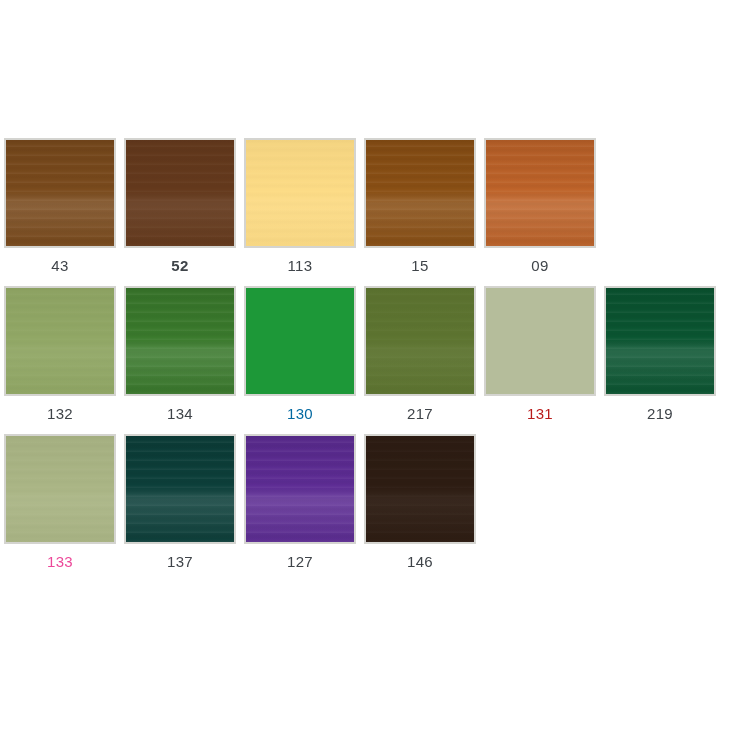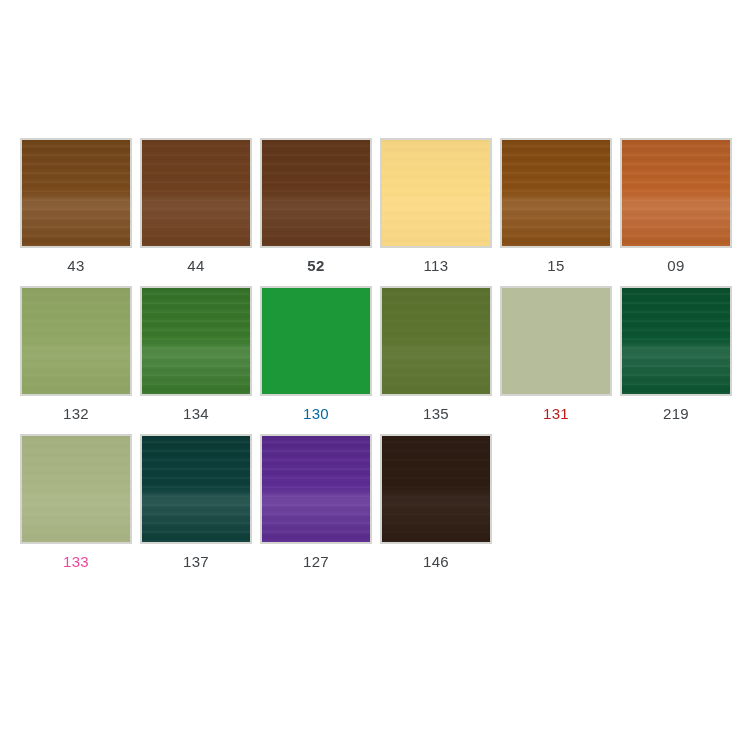--- a/index.html
+++ b/index.html
@@ -12,21 +12,20 @@
     background: #ffffff;
     font-family: "Liberation Sans", sans-serif;
     overflow: hidden;
   }
 
   #palette-board {
     position: relative;
     width: 612px;
     height: 750px;
     box-sizing: border-box;
-    margin-left: 16px;
   }
 
   .swatch-rows {
     position: absolute;
     top: 138px;
     left: 0;
     width: 750px;
   }
 
   .swatch-row {
@@ -74,26 +73,20 @@
 <div id="palette-board">
   <div class="swatch-rows">
       <div class="swatch-row">
         <div class="swatch-cell">
           <div class="swatch-chip" style="background: rgb(122, 74, 28); border-color: rgb(212, 212, 208);">
             <div class="grain" style="background-image: repeating-linear-gradient(0deg, rgba(255, 255, 255, 0.06) 0px, rgba(255, 255, 255, 0) 3px, rgba(0, 0, 0, 0.035) 6px, rgba(255, 255, 255, 0) 9px), linear-gradient(rgba(0, 0, 0, 0.08) 0%, rgba(0, 0, 0, 0) 48%, rgba(255, 255, 255, 0.13) 60%, rgba(0, 0, 0, 0.05) 100%);"></div>
           </div>
           <div class="swatch-label" style="color: rgb(63, 68, 73);">43</div>
         </div>
         <div class="swatch-cell">
-          <div class="swatch-chip" style="background: rgb(111, 64, 32); border-color: rgb(212, 212, 208);">
-            <div class="grain" style="background-image: repeating-linear-gradient(0deg, rgba(255, 255, 255, 0.035) 0px, rgba(255, 255, 255, 0) 3px, rgba(0, 0, 0, 0.02) 6px, rgba(255, 255, 255, 0) 9px), linear-gradient(rgba(0, 0, 0, 0.047) 0%, rgba(0, 0, 0, 0) 48%, rgba(255, 255, 255, 0.08) 60%, rgba(0, 0, 0, 0.03) 100%);"></div>
-          </div>
-          <div class="swatch-label" style="color: rgb(63, 68, 73);">44</div>
-        </div>
-        <div class="swatch-cell">
           <div class="swatch-chip" style="background: rgb(100, 57, 28); border-color: rgb(212, 212, 208);">
             <div class="grain" style="background-image: repeating-linear-gradient(0deg, rgba(255, 255, 255, 0.035) 0px, rgba(255, 255, 255, 0) 3px, rgba(0, 0, 0, 0.02) 6px, rgba(255, 255, 255, 0) 9px), linear-gradient(rgba(0, 0, 0, 0.047) 0%, rgba(0, 0, 0, 0) 48%, rgba(255, 255, 255, 0.08) 60%, rgba(0, 0, 0, 0.03) 100%);"></div>
           </div>
           <div class="swatch-label" style="color: rgb(63, 68, 73); font-weight: bold;">52</div>
         </div>
         <div class="swatch-cell">
           <div class="swatch-chip" style="background: rgb(252, 219, 133); border-color: rgb(212, 212, 208);">
             <div class="grain" style="background-image: repeating-linear-gradient(0deg, rgba(255, 255, 255, 0.024) 0px, rgba(255, 255, 255, 0) 3px, rgba(0, 0, 0, 0.016) 6px, rgba(255, 255, 255, 0) 9px), linear-gradient(rgba(0, 0, 0, 0.03) 0%, rgba(0, 0, 0, 0) 48%, rgba(255, 255, 255, 0.05) 60%, rgba(0, 0, 0, 0.02) 100%);"></div>
           </div>
           <div class="swatch-label" style="color: rgb(63, 68, 73);">113</div>
@@ -127,21 +120,21 @@
         <div class="swatch-cell">
           <div class="swatch-chip" style="background: rgb(29, 152, 56); border-color: rgb(212, 212, 208);">
             <div class="grain"></div>
           </div>
           <div class="swatch-label" style="color: #0369a1;">130</div>
         </div>
         <div class="swatch-cell">
           <div class="swatch-chip" style="background: rgb(93, 116, 48); border-color: rgb(212, 212, 208);">
             <div class="grain" style="background-image: repeating-linear-gradient(0deg, rgba(255, 255, 255, 0.024) 0px, rgba(255, 255, 255, 0) 3px, rgba(0, 0, 0, 0.016) 6px, rgba(255, 255, 255, 0) 9px), linear-gradient(rgba(0, 0, 0, 0.03) 0%, rgba(0, 0, 0, 0) 48%, rgba(255, 255, 255, 0.05) 60%, rgba(0, 0, 0, 0.02) 100%);"></div>
           </div>
-          <div class="swatch-label" style="color: rgb(63, 68, 73);">135</div>
+          <div class="swatch-label" style="color: rgb(63, 68, 73);">217</div>
         </div>
         <div class="swatch-cell">
           <div class="swatch-chip" style="background: rgb(181, 189, 155); border-color: rgb(212, 212, 208);">
             <div class="grain"></div>
           </div>
           <div class="swatch-label" style="color: #b91c1c;">131</div>
         </div>
         <div class="swatch-cell">
           <div class="swatch-chip" style="background: rgb(10, 85, 49); border-color: rgb(212, 212, 208);">
             <div class="grain" style="background-image: repeating-linear-gradient(0deg, rgba(255, 255, 255, 0.06) 0px, rgba(255, 255, 255, 0) 3px, rgba(0, 0, 0, 0.035) 6px, rgba(255, 255, 255, 0) 9px), linear-gradient(rgba(0, 0, 0, 0.08) 0%, rgba(0, 0, 0, 0) 48%, rgba(255, 255, 255, 0.13) 60%, rgba(0, 0, 0, 0.05) 100%);"></div>

